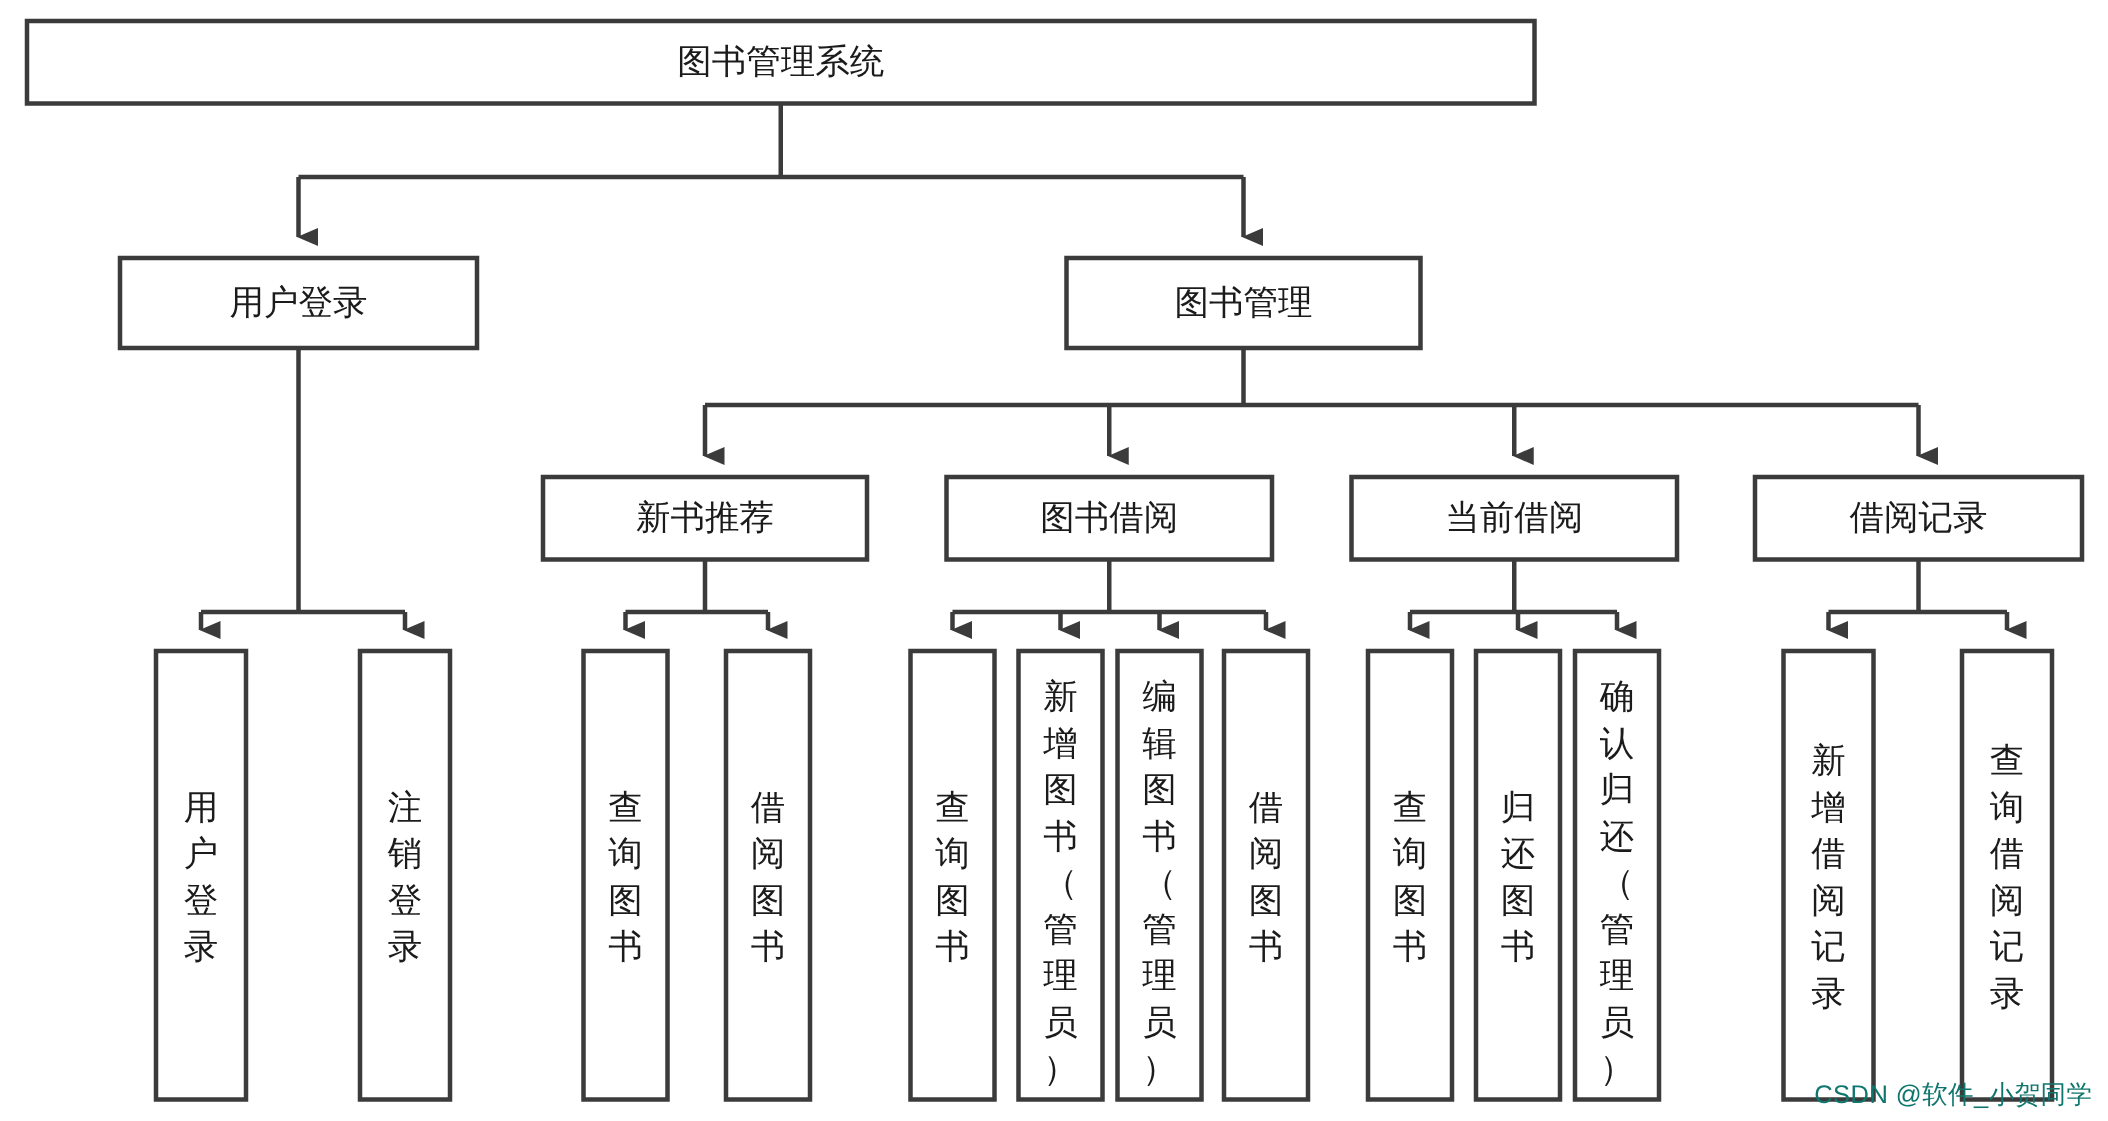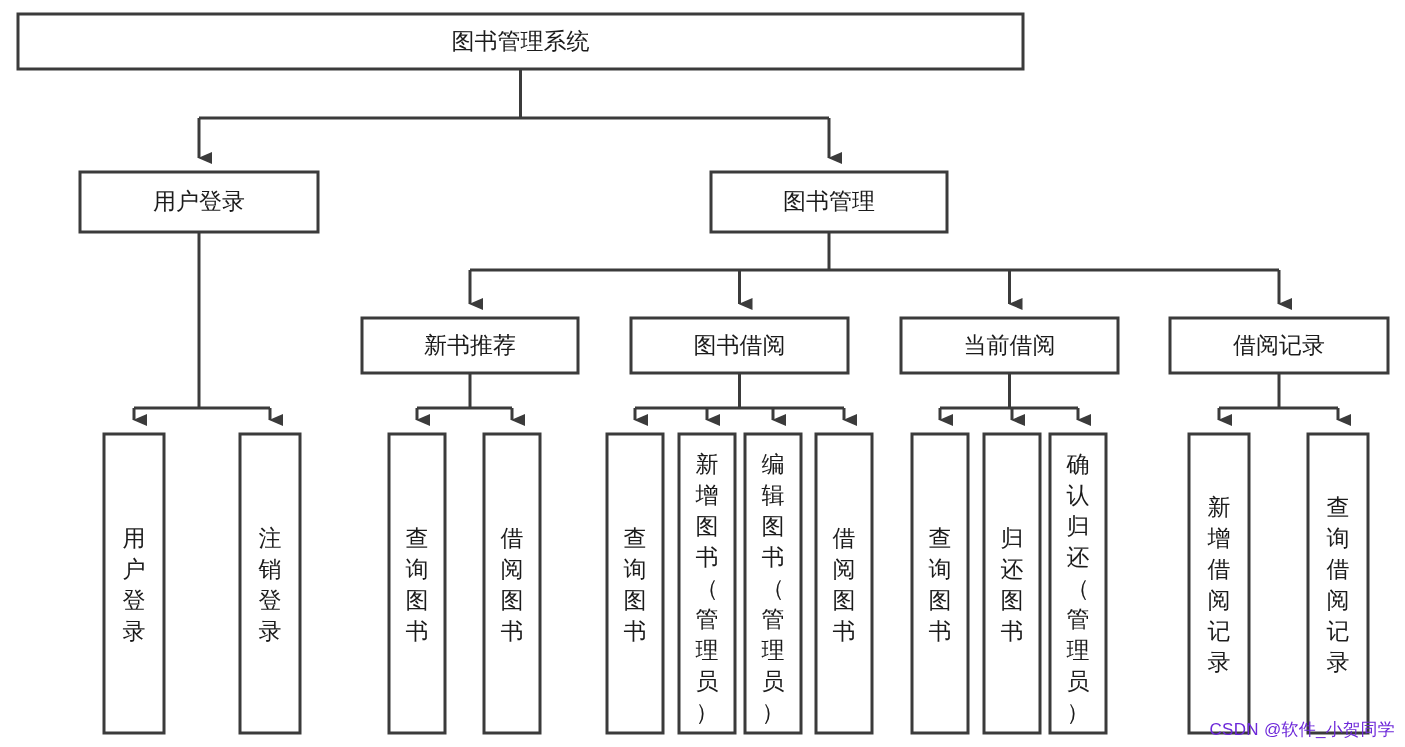--- a/index.html
+++ b/index.html
@@ -55,21 +55,21 @@
     font-size: 23px;
     fill: #1b1b1b;
     text-anchor: middle;
   }
   .watermark-text {
     position: absolute;
     right: 10px;
     bottom: 6px;
     font-family: "Liberation Sans", "DejaVu Sans", sans-serif;
     font-size: 17px;
-    color: #6d28d9;
+    color: #0f766e;
     white-space: nowrap;
     letter-spacing: 0.3px;
     pointer-events: none;
     user-select: none;
   }
 </style>
 </head>
 <body>
 
 <div id="diagram-root">

